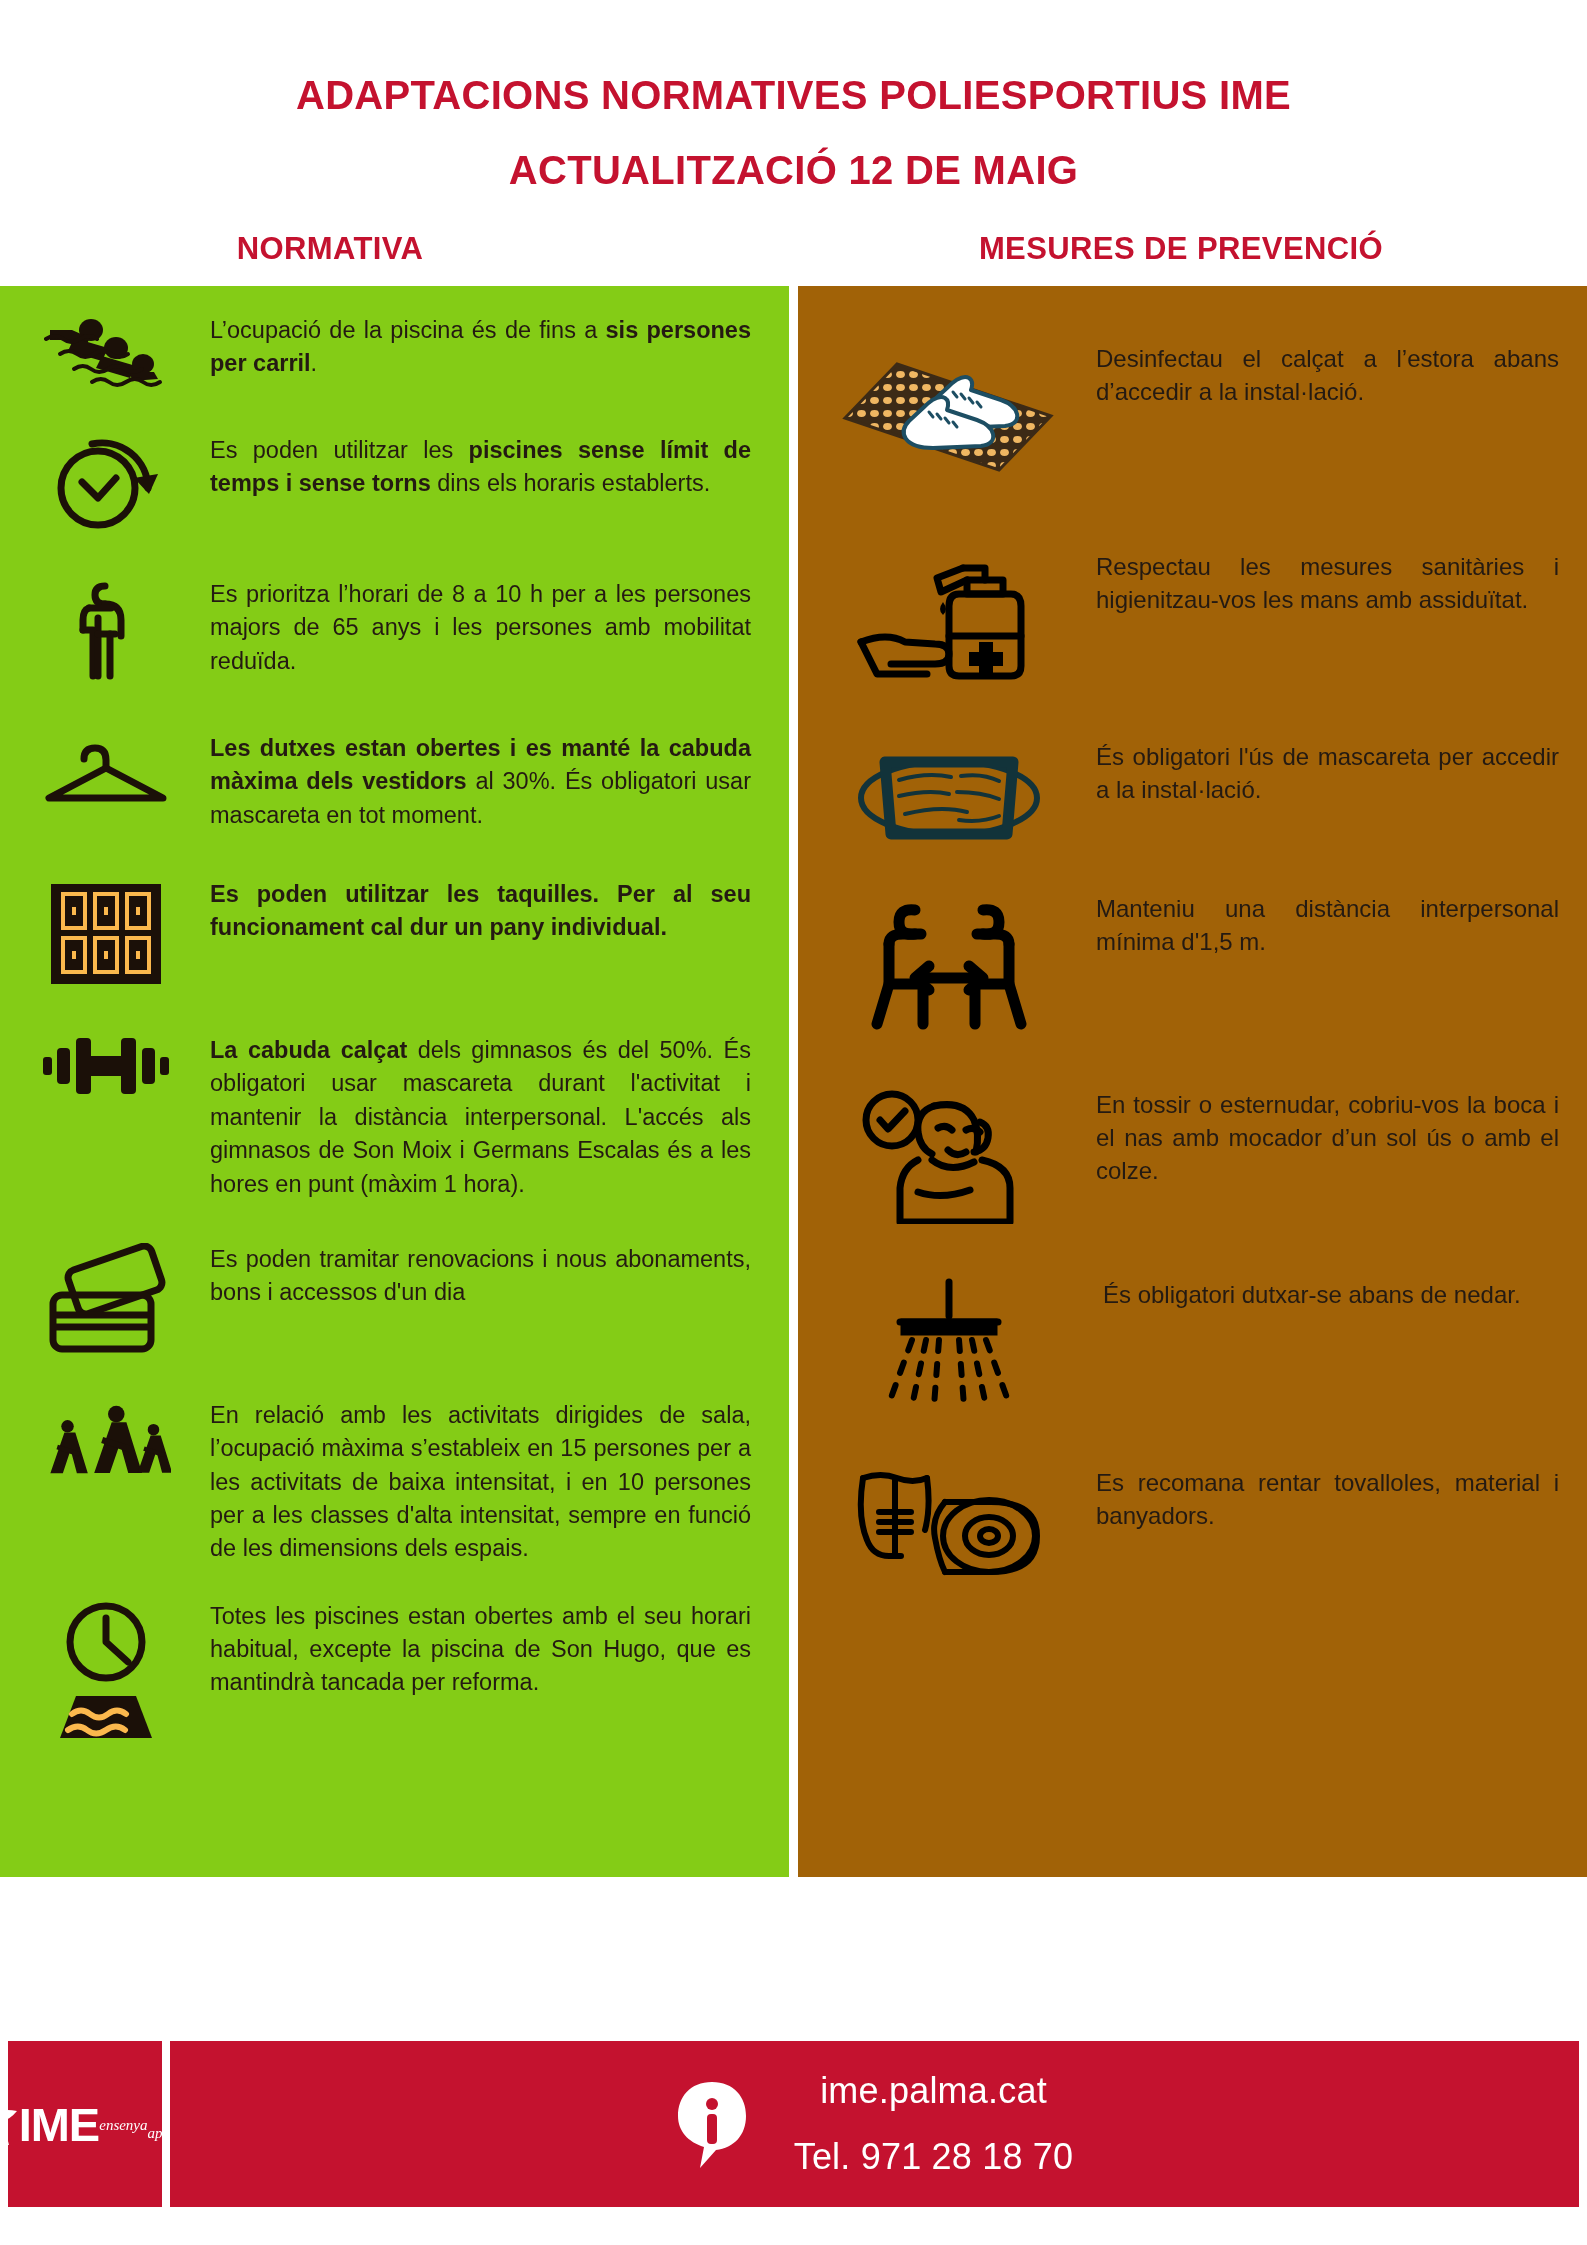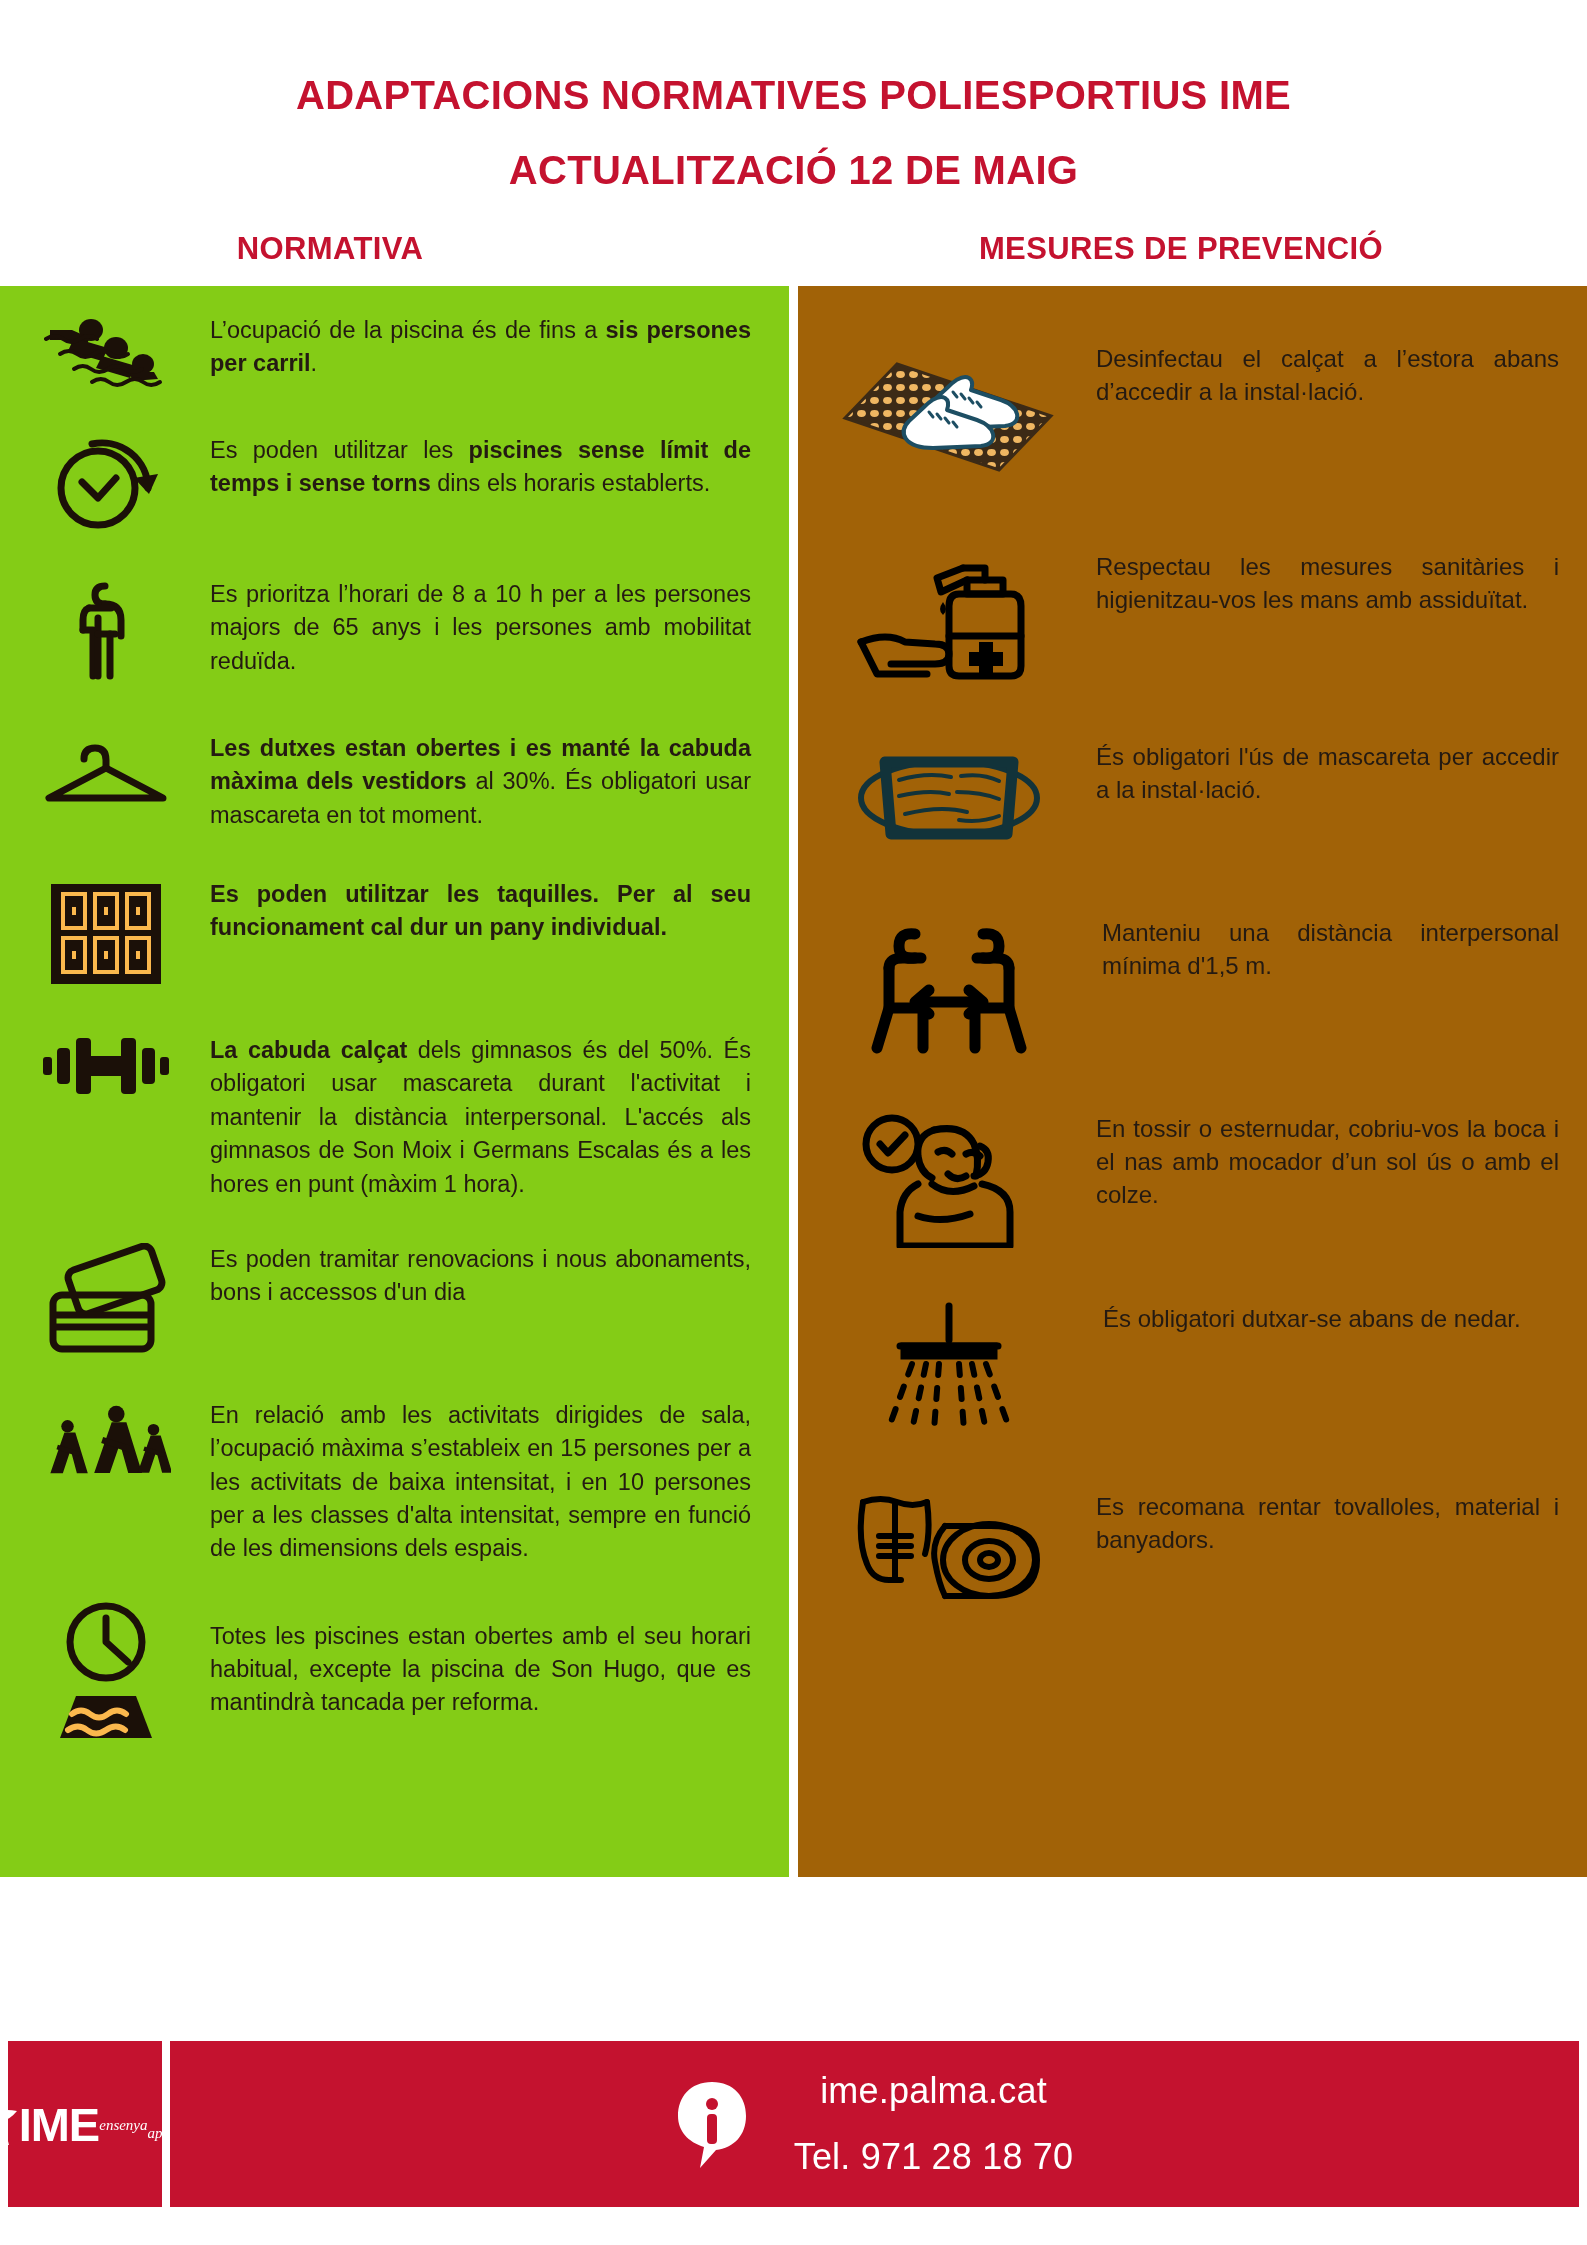--- a/index.html
+++ b/index.html
@@ -342,21 +342,21 @@
                   <rect x="20" y="40" width="30" height="6" transform="rotate(18 35 43)"></rect>
                 </g>
               </g>
             </svg>
           </div>
           <div class="text-cell">
             <span>En relació amb les activitats dirigides de sala, l’ocupació màxima s’estableix en 15 persones per a les activitats de baixa intensitat, i en 10 persones per a les classes d'alta intensitat, sempre en funció de les dimensions dels espais.</span>
           </div>
         </div>
 
-        <div class="row" style="margin-top:34px;align-items:center;">
+        <div class="row" style="margin-top:34px;">
           <div class="icon-cell">
             <svg width="120" height="140" viewBox="0 0 120 140">
               <circle cx="60" cy="42" r="36" fill="none" stroke="#1b1008" stroke-width="7"></circle>
               <path d="M60 18 v24 l22 20" fill="none" stroke="#1b1008" stroke-width="7" stroke-linecap="round" stroke-linejoin="round"></path>
               <path d="M30 96 h60 l16 42 H14 z" fill="#1b1008"></path>
               <g stroke="#fbb84d" stroke-width="6" fill="none" stroke-linecap="round">
                 <path d="M26 114 q9 -7 18 0 t18 0 t18 0"></path>
                 <path d="M22 130 q10 -7 19 0 t19 0 t19 0"></path>
               </g>
             </svg>
@@ -429,21 +429,21 @@
                 <path d="M60 56 q30 -7 50 -2"></path>
                 <path d="M118 52 q24 0 42 7"></path>
                 <path d="M66 74 q36 -9 62 -2"></path>
                 <path d="M120 80 q22 3 40 -4"></path>
               </g>
             </svg>
           </div>
           <div class="text-cell">És obligatori l'ús de mascareta per accedir a la instal·lació.</div>
         </div>
 
-        <div class="row" style="margin-top:58px;gap:6px;">
+        <div class="row" style="margin-top:34px;">
           <div class="icon-cell">
             <svg width="180" height="140" viewBox="0 0 180 140">
               <g fill="none" stroke="#000000" stroke-width="11" stroke-linecap="round" stroke-linejoin="round">
                 <path d="M56 18 q-16 -2 -16 12 t16 12"></path>
                 <path d="M124 18 q16 -2 16 12 t-16 12"></path>
                 <path d="M30 52 q0 -10 14 -10 h18"></path>
                 <path d="M150 52 q0 -10 -14 -10 h-18"></path>
                 <path d="M30 52 v40 l-12 40"></path>
                 <path d="M150 52 v40 l12 40"></path>
                 <path d="M30 92 h34 v40"></path>

